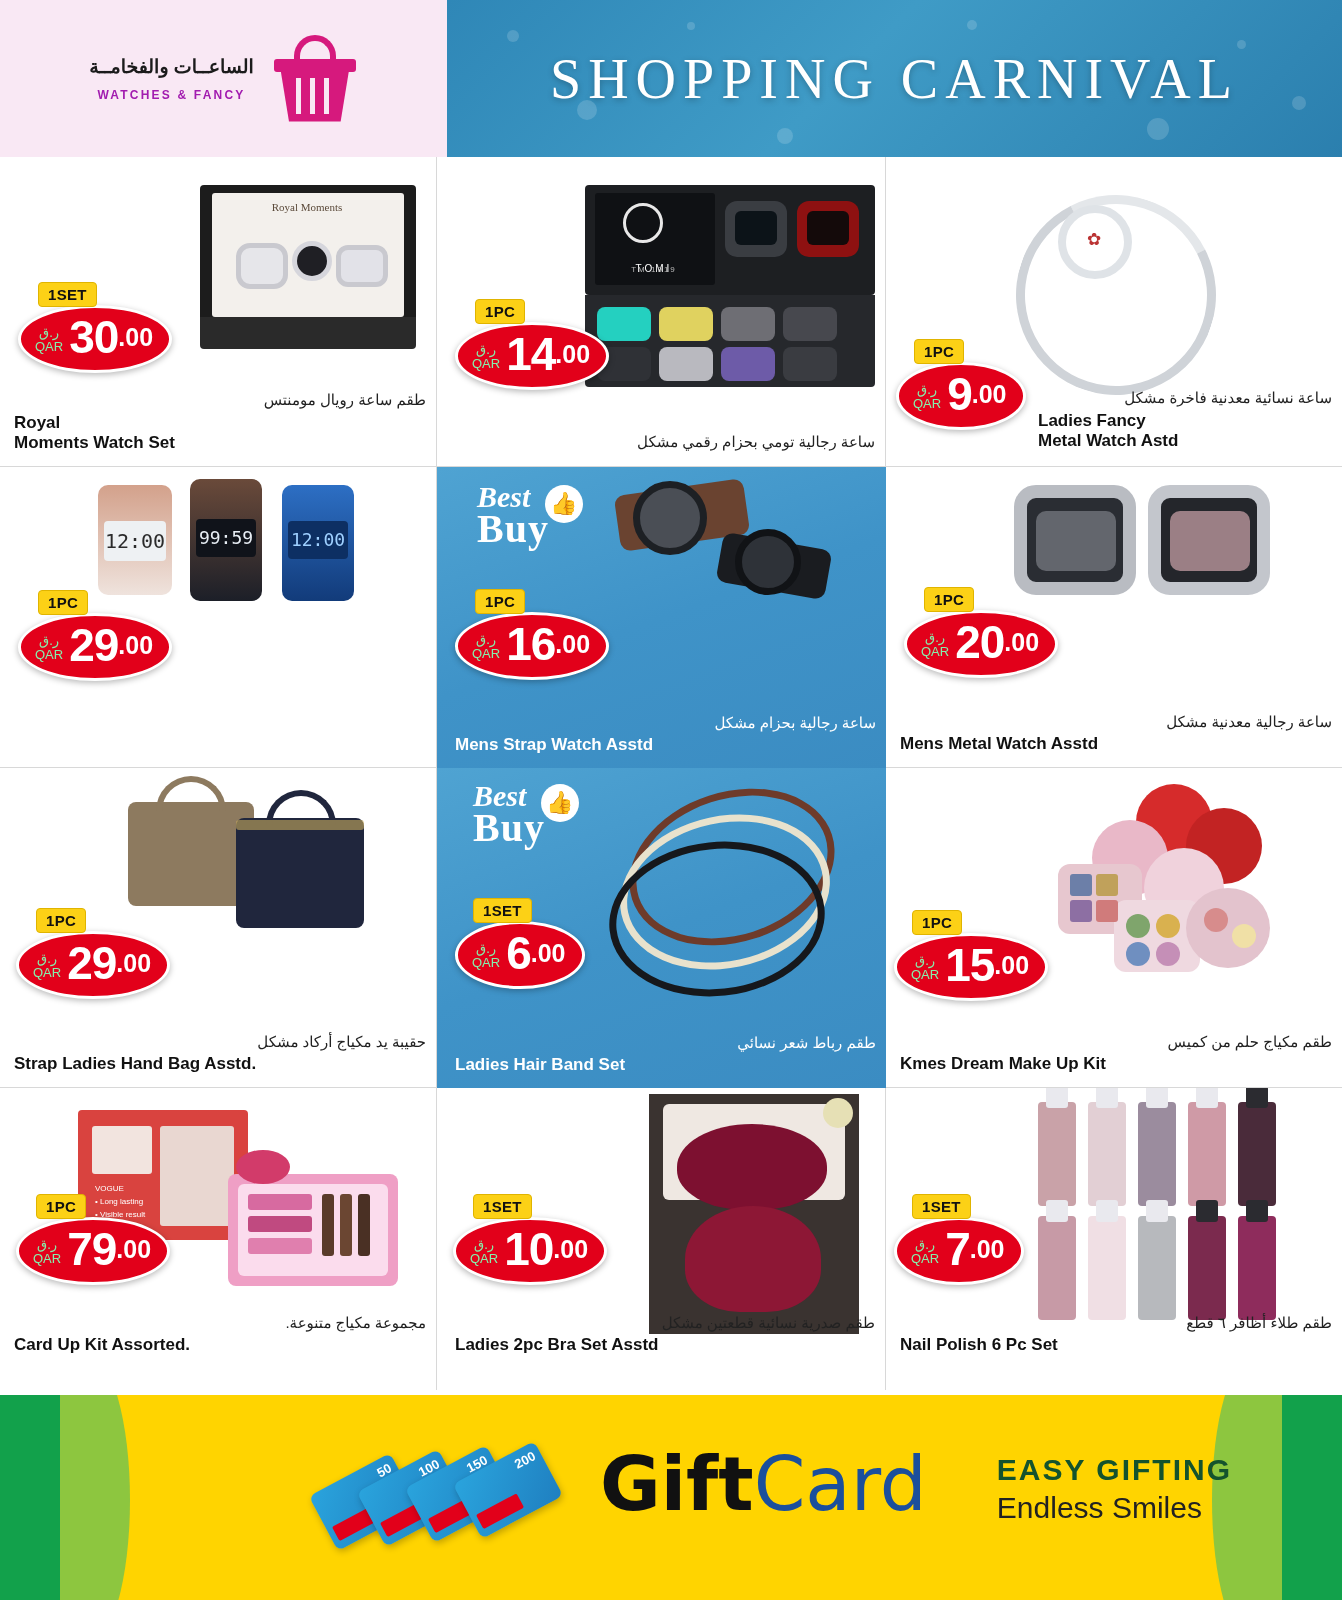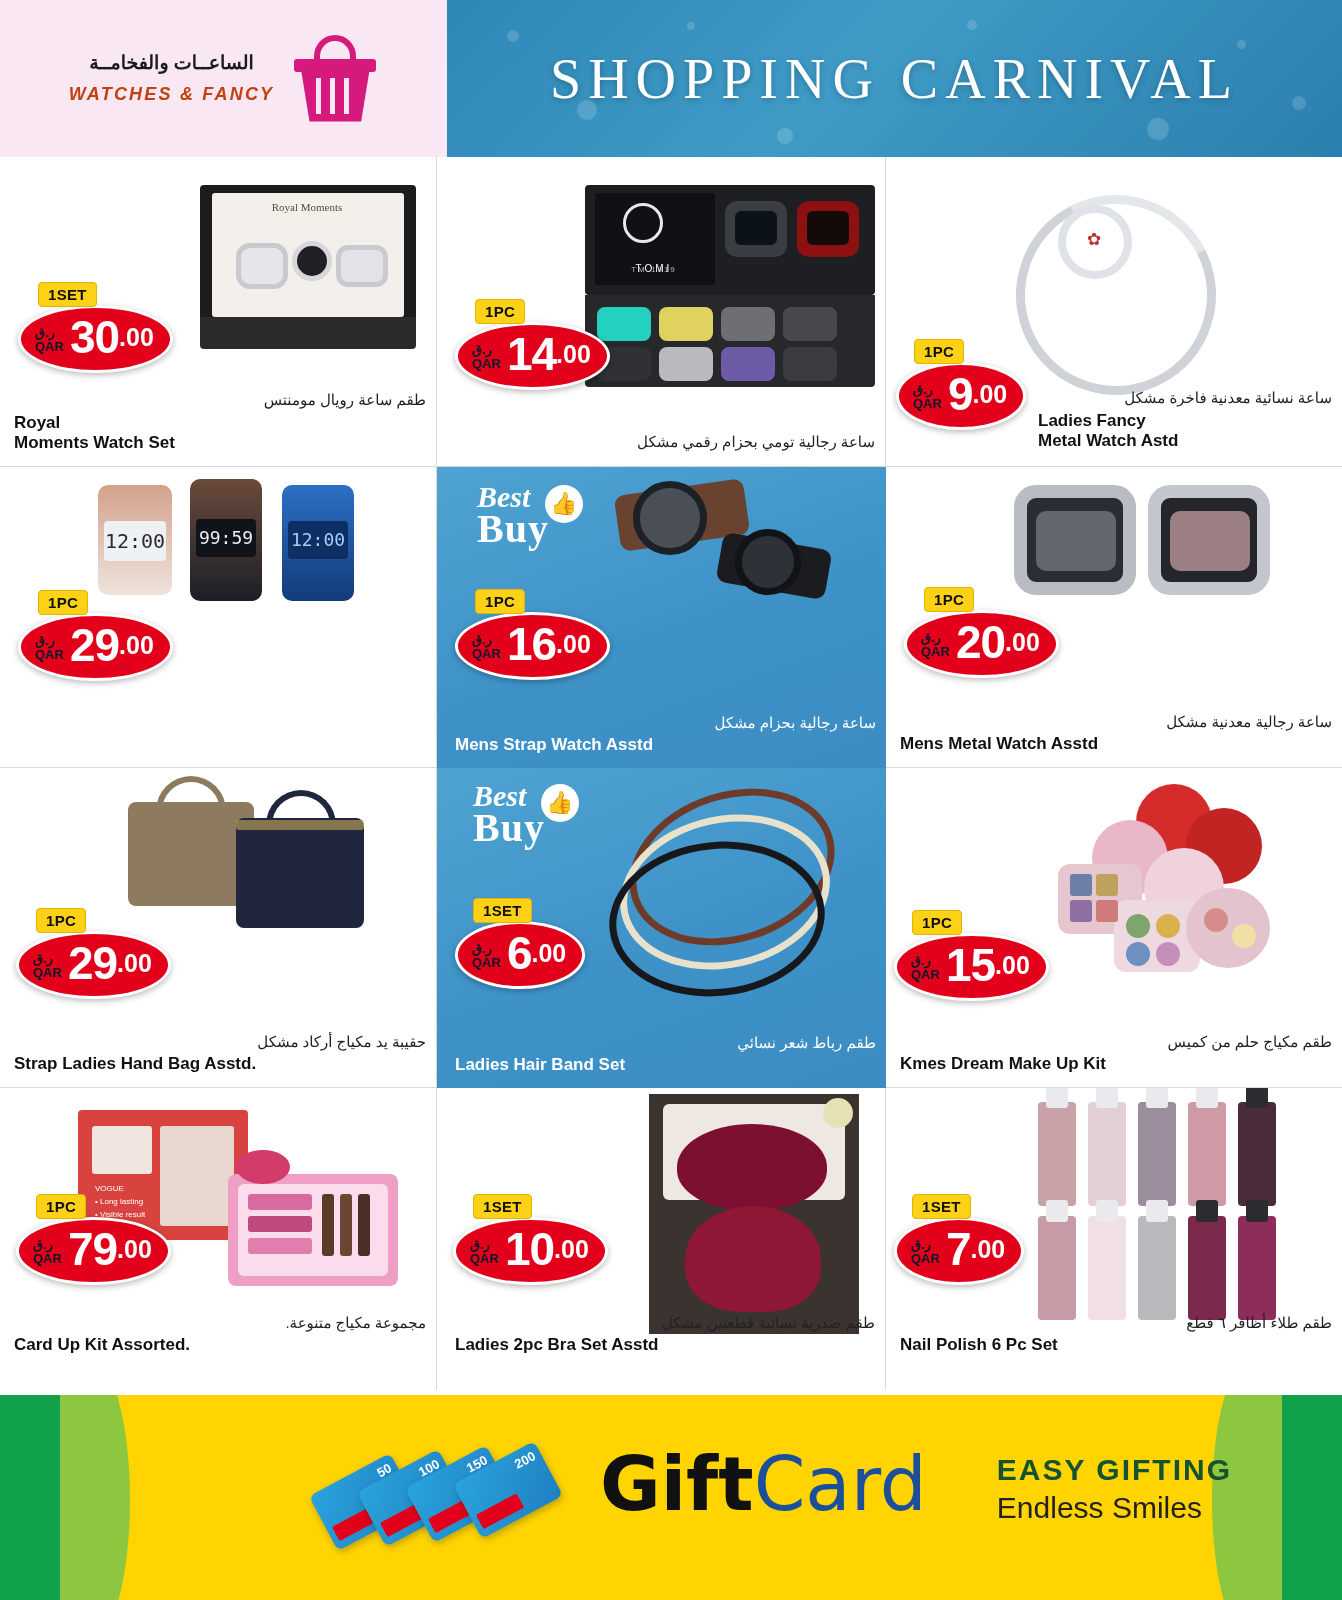--- a/index.html
+++ b/index.html
@@ -17,23 +17,22 @@
     width: 447px; background: #f9e8f4;
     display: flex; align-items: center; justify-content: center;
     gap: 18px; position: relative;
   }
   .brand-text { text-align: center; line-height: 1.5; }
   .brand-ar {
     font-size: 19px; color: #1b1b1b; letter-spacing: 1px;
     direction: rtl; font-weight: bold;
   }
   .brand-en {
-    font-size: 18px; color: #c2410c; letter-spacing: 2.2px; font-weight: bold;
+    font-size: 12px; color: #a21caf; letter-spacing: 2.2px; font-weight: bold;
     margin-top: 4px;
-    font-style: italic;
   }
   .basket-icon { width: 86px; height: 92px; position: relative; }
   .basket-icon .handle {
     position: absolute; left: 22px; top: 2px; width: 42px; height: 26px;
     border: 6px solid #d6197d; border-bottom: none;
     border-radius: 22px 22px 0 0;
   }
   .basket-icon .bar {
     position: absolute; left: 2px; top: 26px; width: 82px; height: 13px;
     background: #d6197d; border-radius: 3px;
@@ -92,22 +91,22 @@
     letter-spacing: .3px;
   }
   .oval {
     background: #e2001a; border: 3px solid #fff;
     border-radius: 50% / 50%;
     box-shadow: 0 2px 6px rgba(0,0,0,.28);
     display: flex; align-items: center; justify-content: center;
     padding: 8px 16px 10px 14px;
   }
   .qar {
-    color: #0f172a; font-size: 13px; font-weight: bold;
-    line-height: 1.05; margin-right: 6px;
+    color: #86efac; font-size: 13px; font-weight: normal;
+    line-height: 1.05; text-align: center; margin-right: 6px;
     transform: translateY(2px);
   }
   .qar .ar { display: block; font-size: 13px; }
   .price-main {
     color: #fff; font-size: 46px; font-weight: bold; line-height: .95;
     letter-spacing: -1px;
   }
   .price-dec { color: #fff; font-size: 25px; font-weight: bold; }
 
   .labels { position: absolute; left: 14px; bottom: 12px; right: 10px; z-index: 5; }

